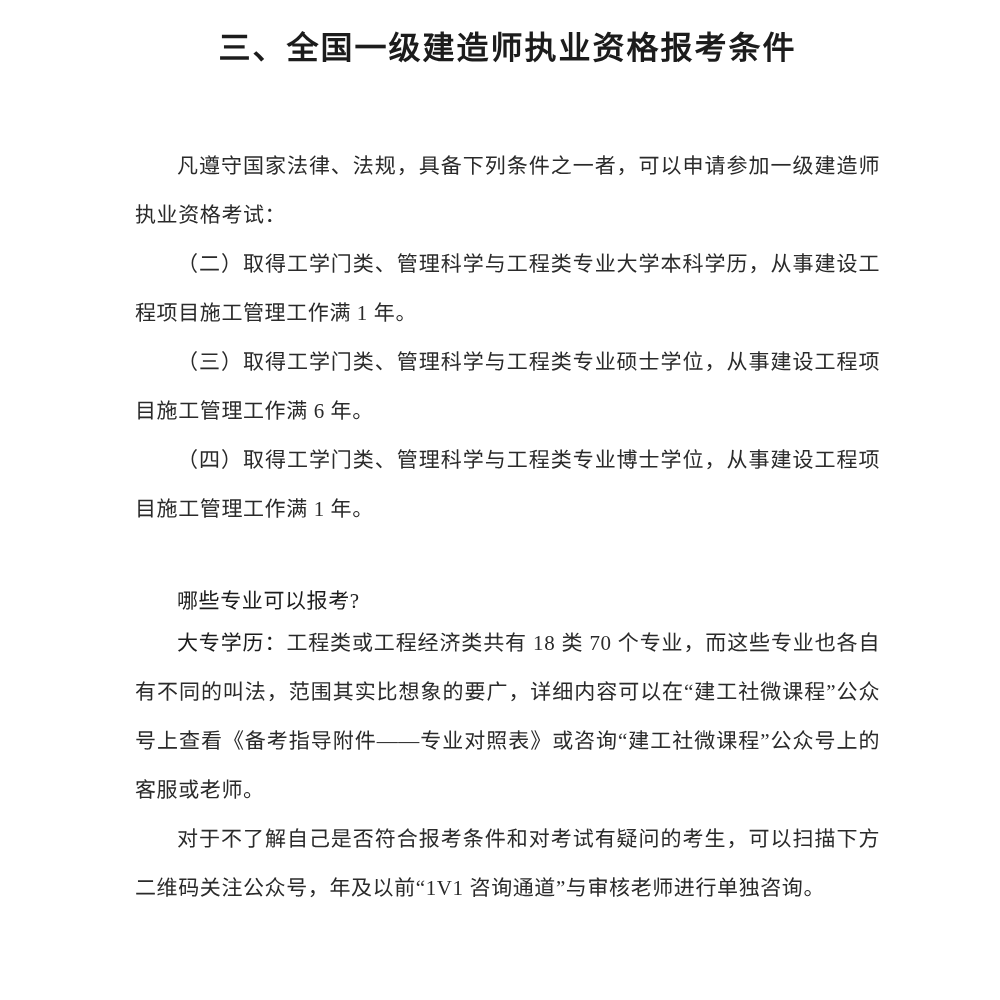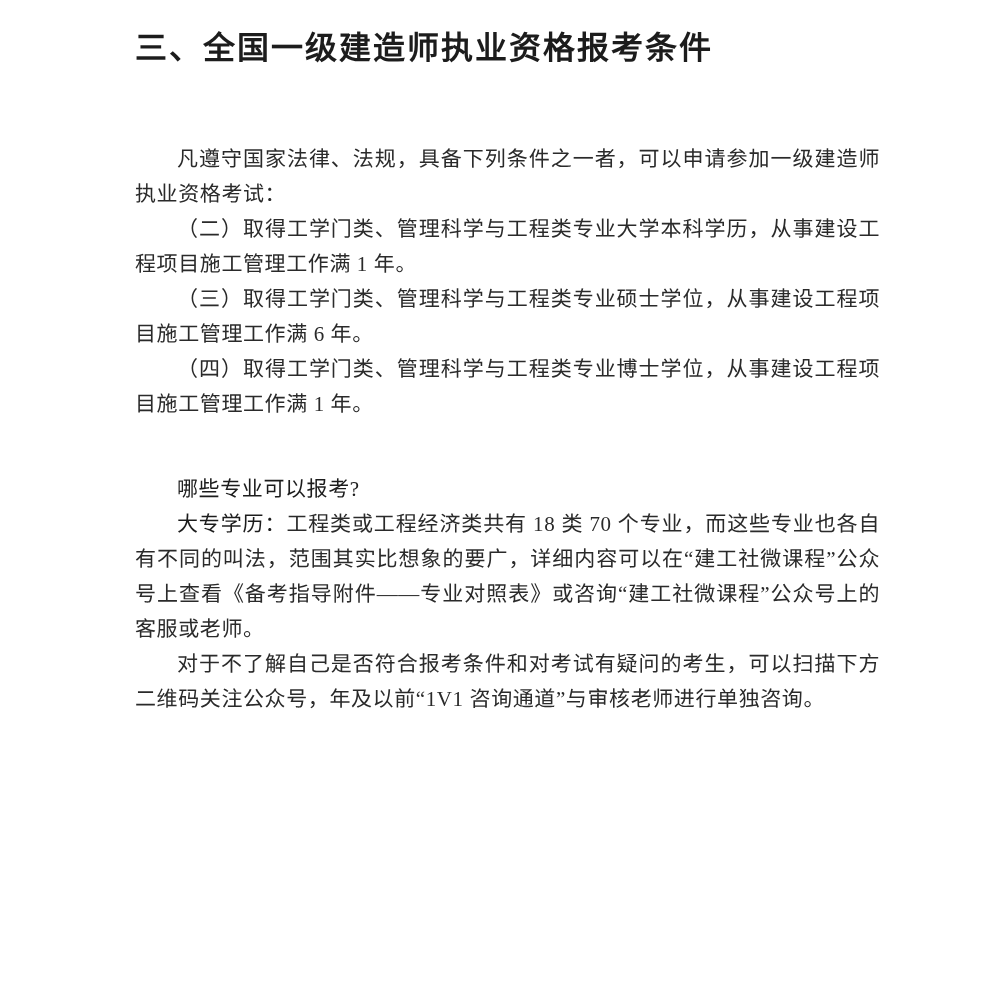--- a/index.html
+++ b/index.html
@@ -19,27 +19,28 @@
   }
   .content {
     box-sizing: border-box;
     width: 100%;
     padding: 26px 120px 0 135px;
   }
   .doc-title {
     font-size: 32px;
     font-weight: bold;
     color: #1c1c1c;
+    text-align: center;
     letter-spacing: 2px;
     margin: 0 0 72px 0;
     line-height: 44px;
   }
   .para {
     font-size: 21px;
-    line-height: 35px;
+    line-height: 49px;
     letter-spacing: 0.6px;
     margin: 0;
     text-align: justify;
     text-align-last: left;
     text-indent: 2em;
   }
   .section-heading {
     font-size: 21px;
     line-height: 35px;
     letter-spacing: 0.6px;

